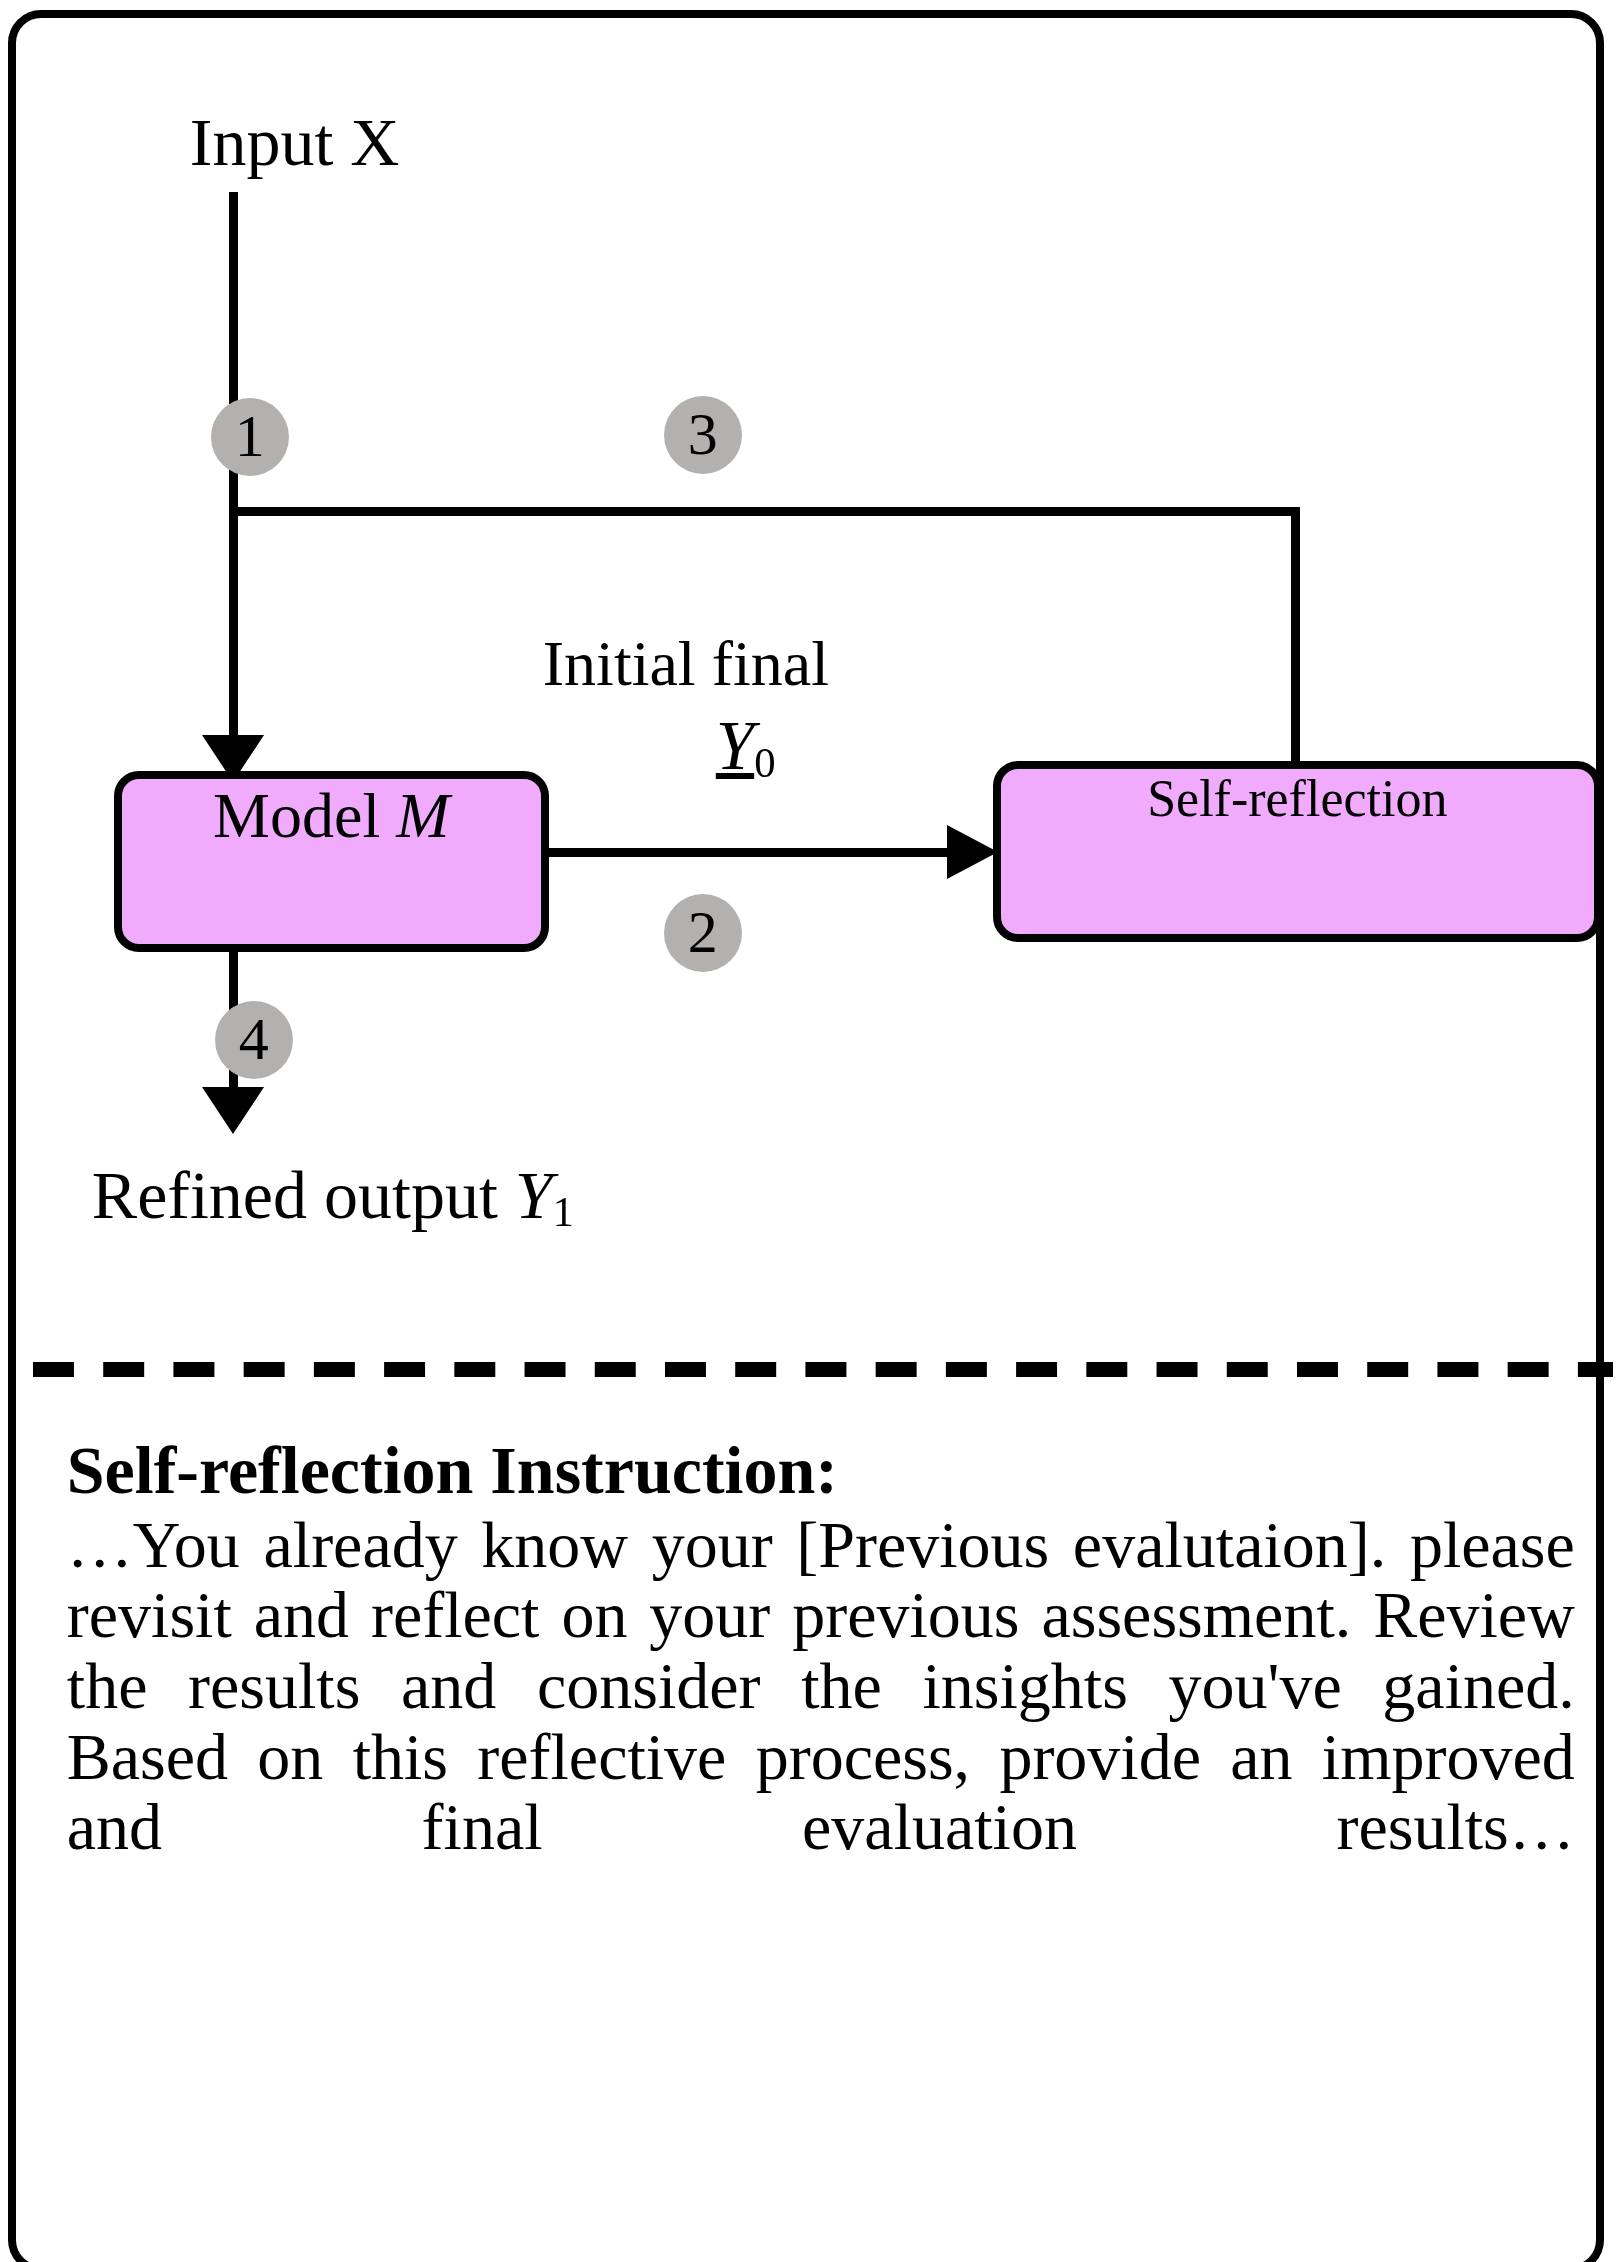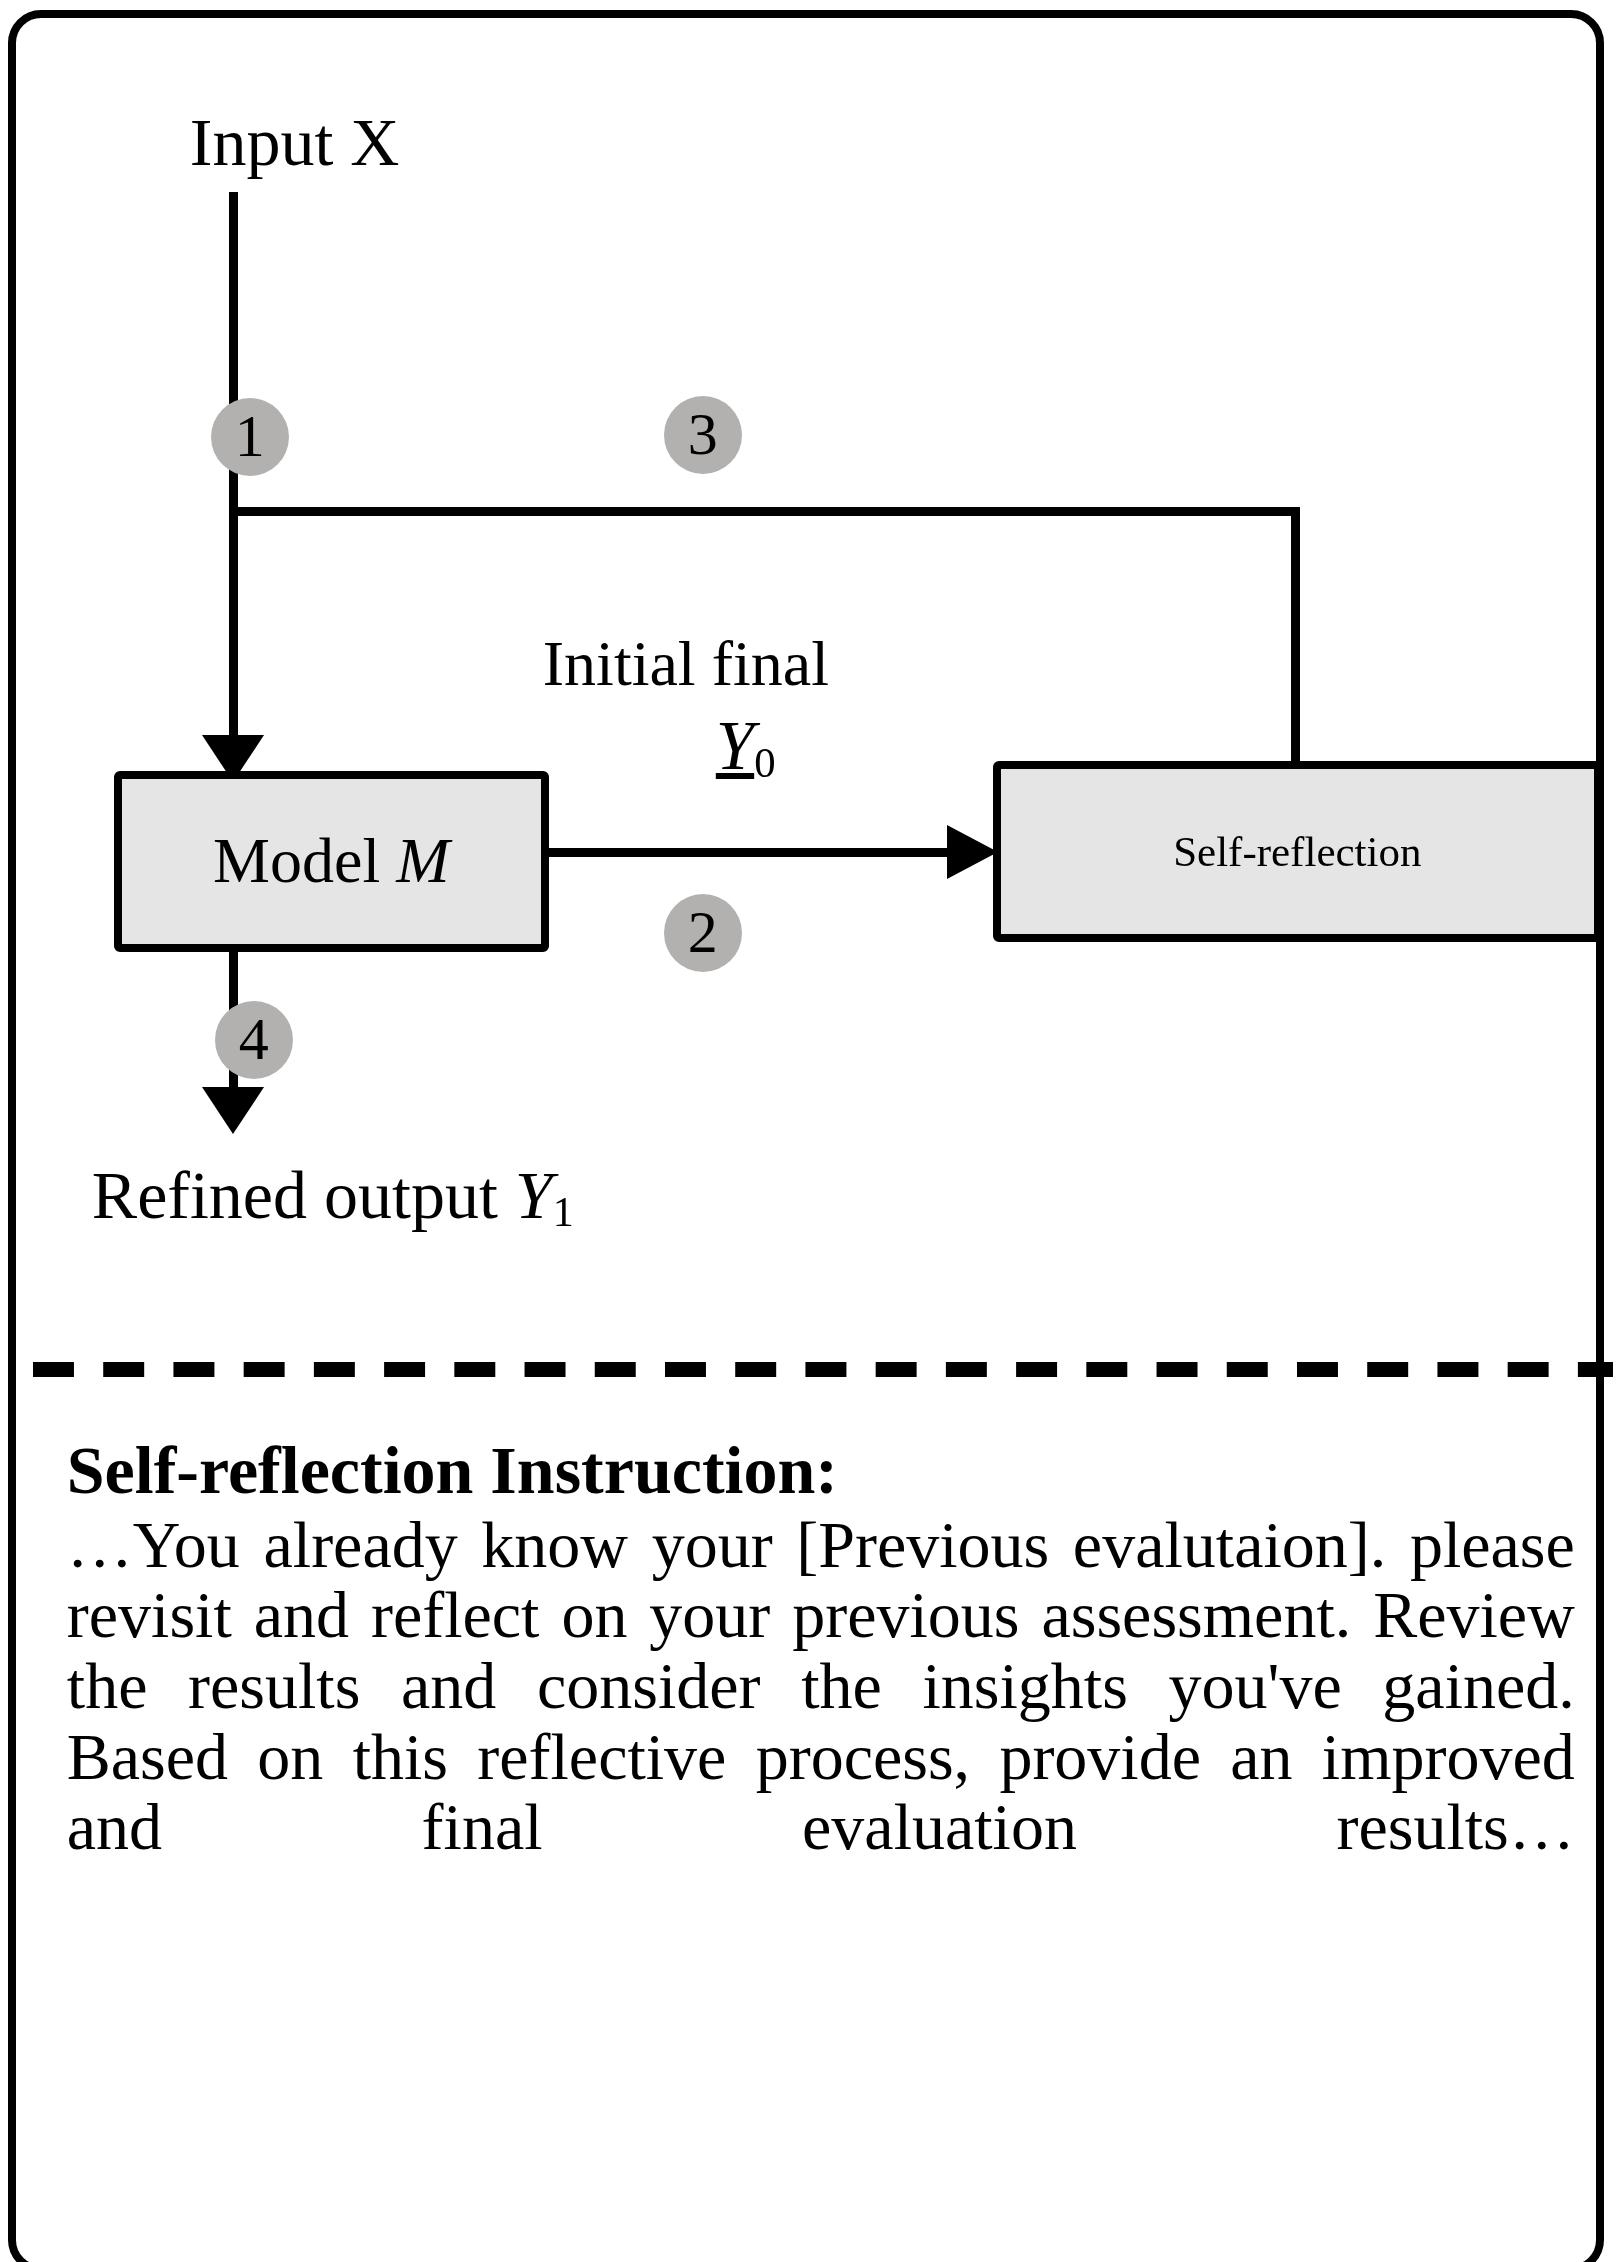--- a/index.html
+++ b/index.html
@@ -15,28 +15,28 @@
   
   #input-x{left:174px;top:90px;font-size:68px;}
   #initial-output{left:527px;top:614px;font-size:64px;}
   #y0{left:700px;top:694px;font-size:69px;font-style:italic;text-decoration:underline;}
   #y0 sub{font-size:0.62em;font-style:normal;vertical-align:-0.18em;}
   #refined-output{left:76px;top:1143px;font-size:68px;}
   #refined-output i{font-style:italic;}
   #refined-output sub{font-size:0.62em;font-style:normal;vertical-align:-0.18em;}
 
   
-  .node{position:absolute;border:8.8px solid #000;border-radius:6px;
-        background:#e5e5e5;box-sizing:border-box;display:flex;
-        align-items:center;justify-content:center;}
+  .node{position:absolute;border:8.8px solid #000;border-radius:25px;
+        background:#f0abfc;box-sizing:border-box;display:flex;
+        justify-content:center;}
   #model-box{left:98px;top:753px;width:435px;height:181px;}
   #model-box span{font-size:64px;}
   #model-box i{font-style:italic;}
   #reflect-box{left:977px;top:743px;width:609px;height:181px;}
-  #reflect-box span{font-size:43px;}
+  #reflect-box span{font-size:52px;}
 
   
   .vline{position:absolute;width:8.8px;background:#000;}
   .hline{position:absolute;height:8.8px;background:#000;}
 
   #edge1-line{left:213px;top:174px;height:556px;}
   #edge1-head{position:absolute;left:186px;top:717px;width:0;height:0;
               border-left:31px solid transparent;border-right:31px solid transparent;
               border-top:47px solid #000;}
 

